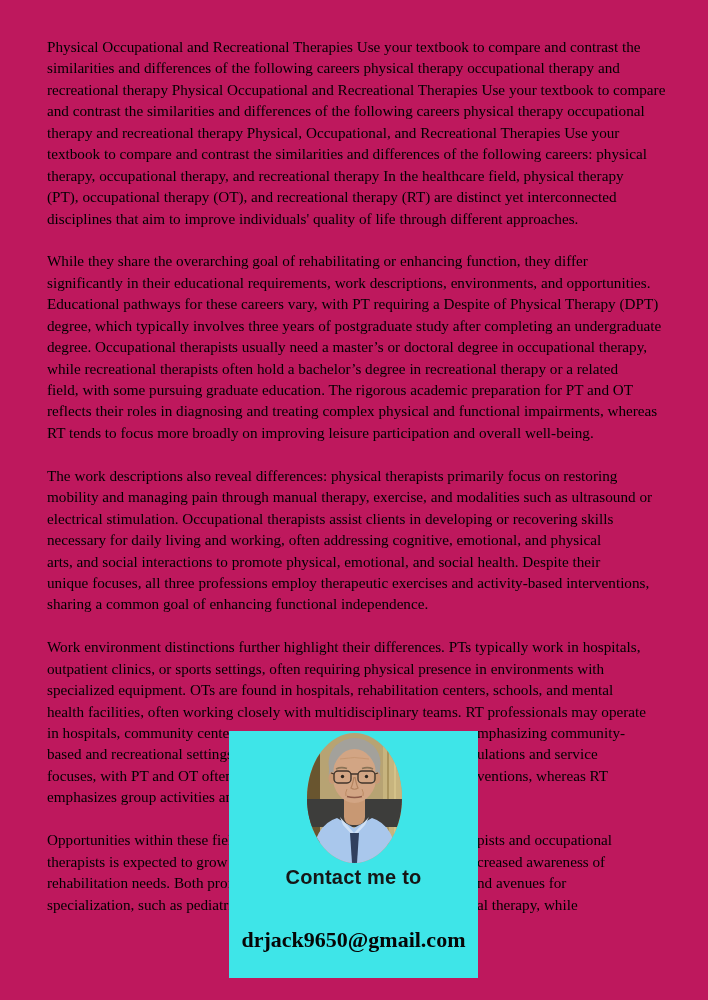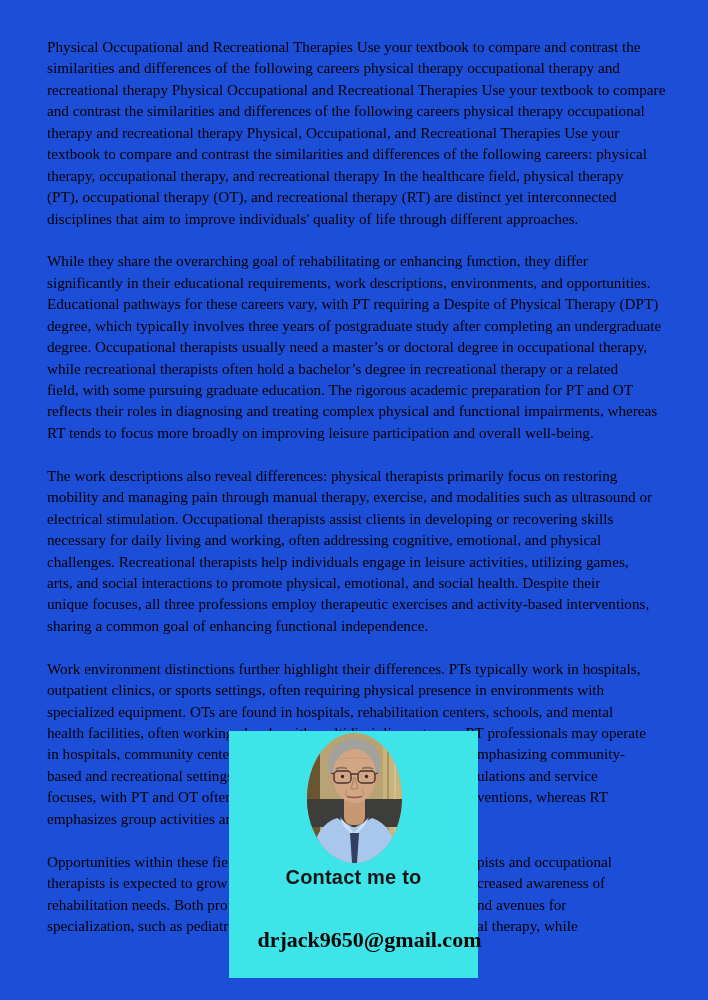--- a/index.html
+++ b/index.html
@@ -4,21 +4,21 @@
 <style>
   html, body {
     margin: 0;
     padding: 0;
     background: #ffffff;
   }
   .page {
     position: relative;
     width: 708px;
     height: 1000px;
-    background: #1d4ed8;
+    background: #be185d;
     overflow: hidden;
     font-family: "Liberation Serif", serif;
   }
   .doc {
     position: absolute;
     left: 47px;
     top: 36px;
     width: 616px;
     font-size: 15.2px;
     line-height: 21.45px;
@@ -70,21 +70,21 @@
     font-family: "Liberation Sans", sans-serif;
     font-weight: 700;
     font-size: 20px;
     line-height: 34px;
     letter-spacing: 0.2px;
     color: #161616;
   }
   .promo-email {
     position: absolute;
     top: 196px;
-    left: 16px;
+    left: 0;
     width: 100%;
     text-align: center;
     font-family: "Liberation Serif", serif;
     font-weight: 700;
     font-size: 22px;
     line-height: 26px;
     color: #060606;
   }
 </style>
 </head>
@@ -113,21 +113,20 @@
         <div class="line">while recreational therapists often hold a bachelor’s degree in recreational therapy or a related</div>
         <div class="line">field, with some pursuing graduate education. The rigorous academic preparation for PT and OT</div>
         <div class="line">reflects their roles in diagnosing and treating complex physical and functional impairments, whereas</div>
         <div class="line">RT tends to focus more broadly on improving leisure participation and overall well-being.</div>
       </div>
       <div class="para">
         <div class="line">The work descriptions also reveal differences: physical therapists primarily focus on restoring</div>
         <div class="line">mobility and managing pain through manual therapy, exercise, and modalities such as ultrasound or</div>
         <div class="line">electrical stimulation. Occupational therapists assist clients in developing or recovering skills</div>
         <div class="line">necessary for daily living and working, often addressing cognitive, emotional, and physical</div>
-        <div class="line">challenges. Recreational therapists help individuals engage in leisure activities, utilizing games,</div>
         <div class="line">arts, and social interactions to promote physical, emotional, and social health. Despite their</div>
         <div class="line">unique focuses, all three professions employ therapeutic exercises and activity-based interventions,</div>
         <div class="line">sharing a common goal of enhancing functional independence.</div>
       </div>
       <div class="para">
         <div class="line">Work environment distinctions further highlight their differences. PTs typically work in hospitals,</div>
         <div class="line">outpatient clinics, or sports settings, often requiring physical presence in environments with</div>
         <div class="line">specialized equipment. OTs are found in hospitals, rehabilitation centers, schools, and mental</div>
         <div class="line">health facilities, often working closely with multidisciplinary teams. RT professionals may operate</div>
         <div class="line">

